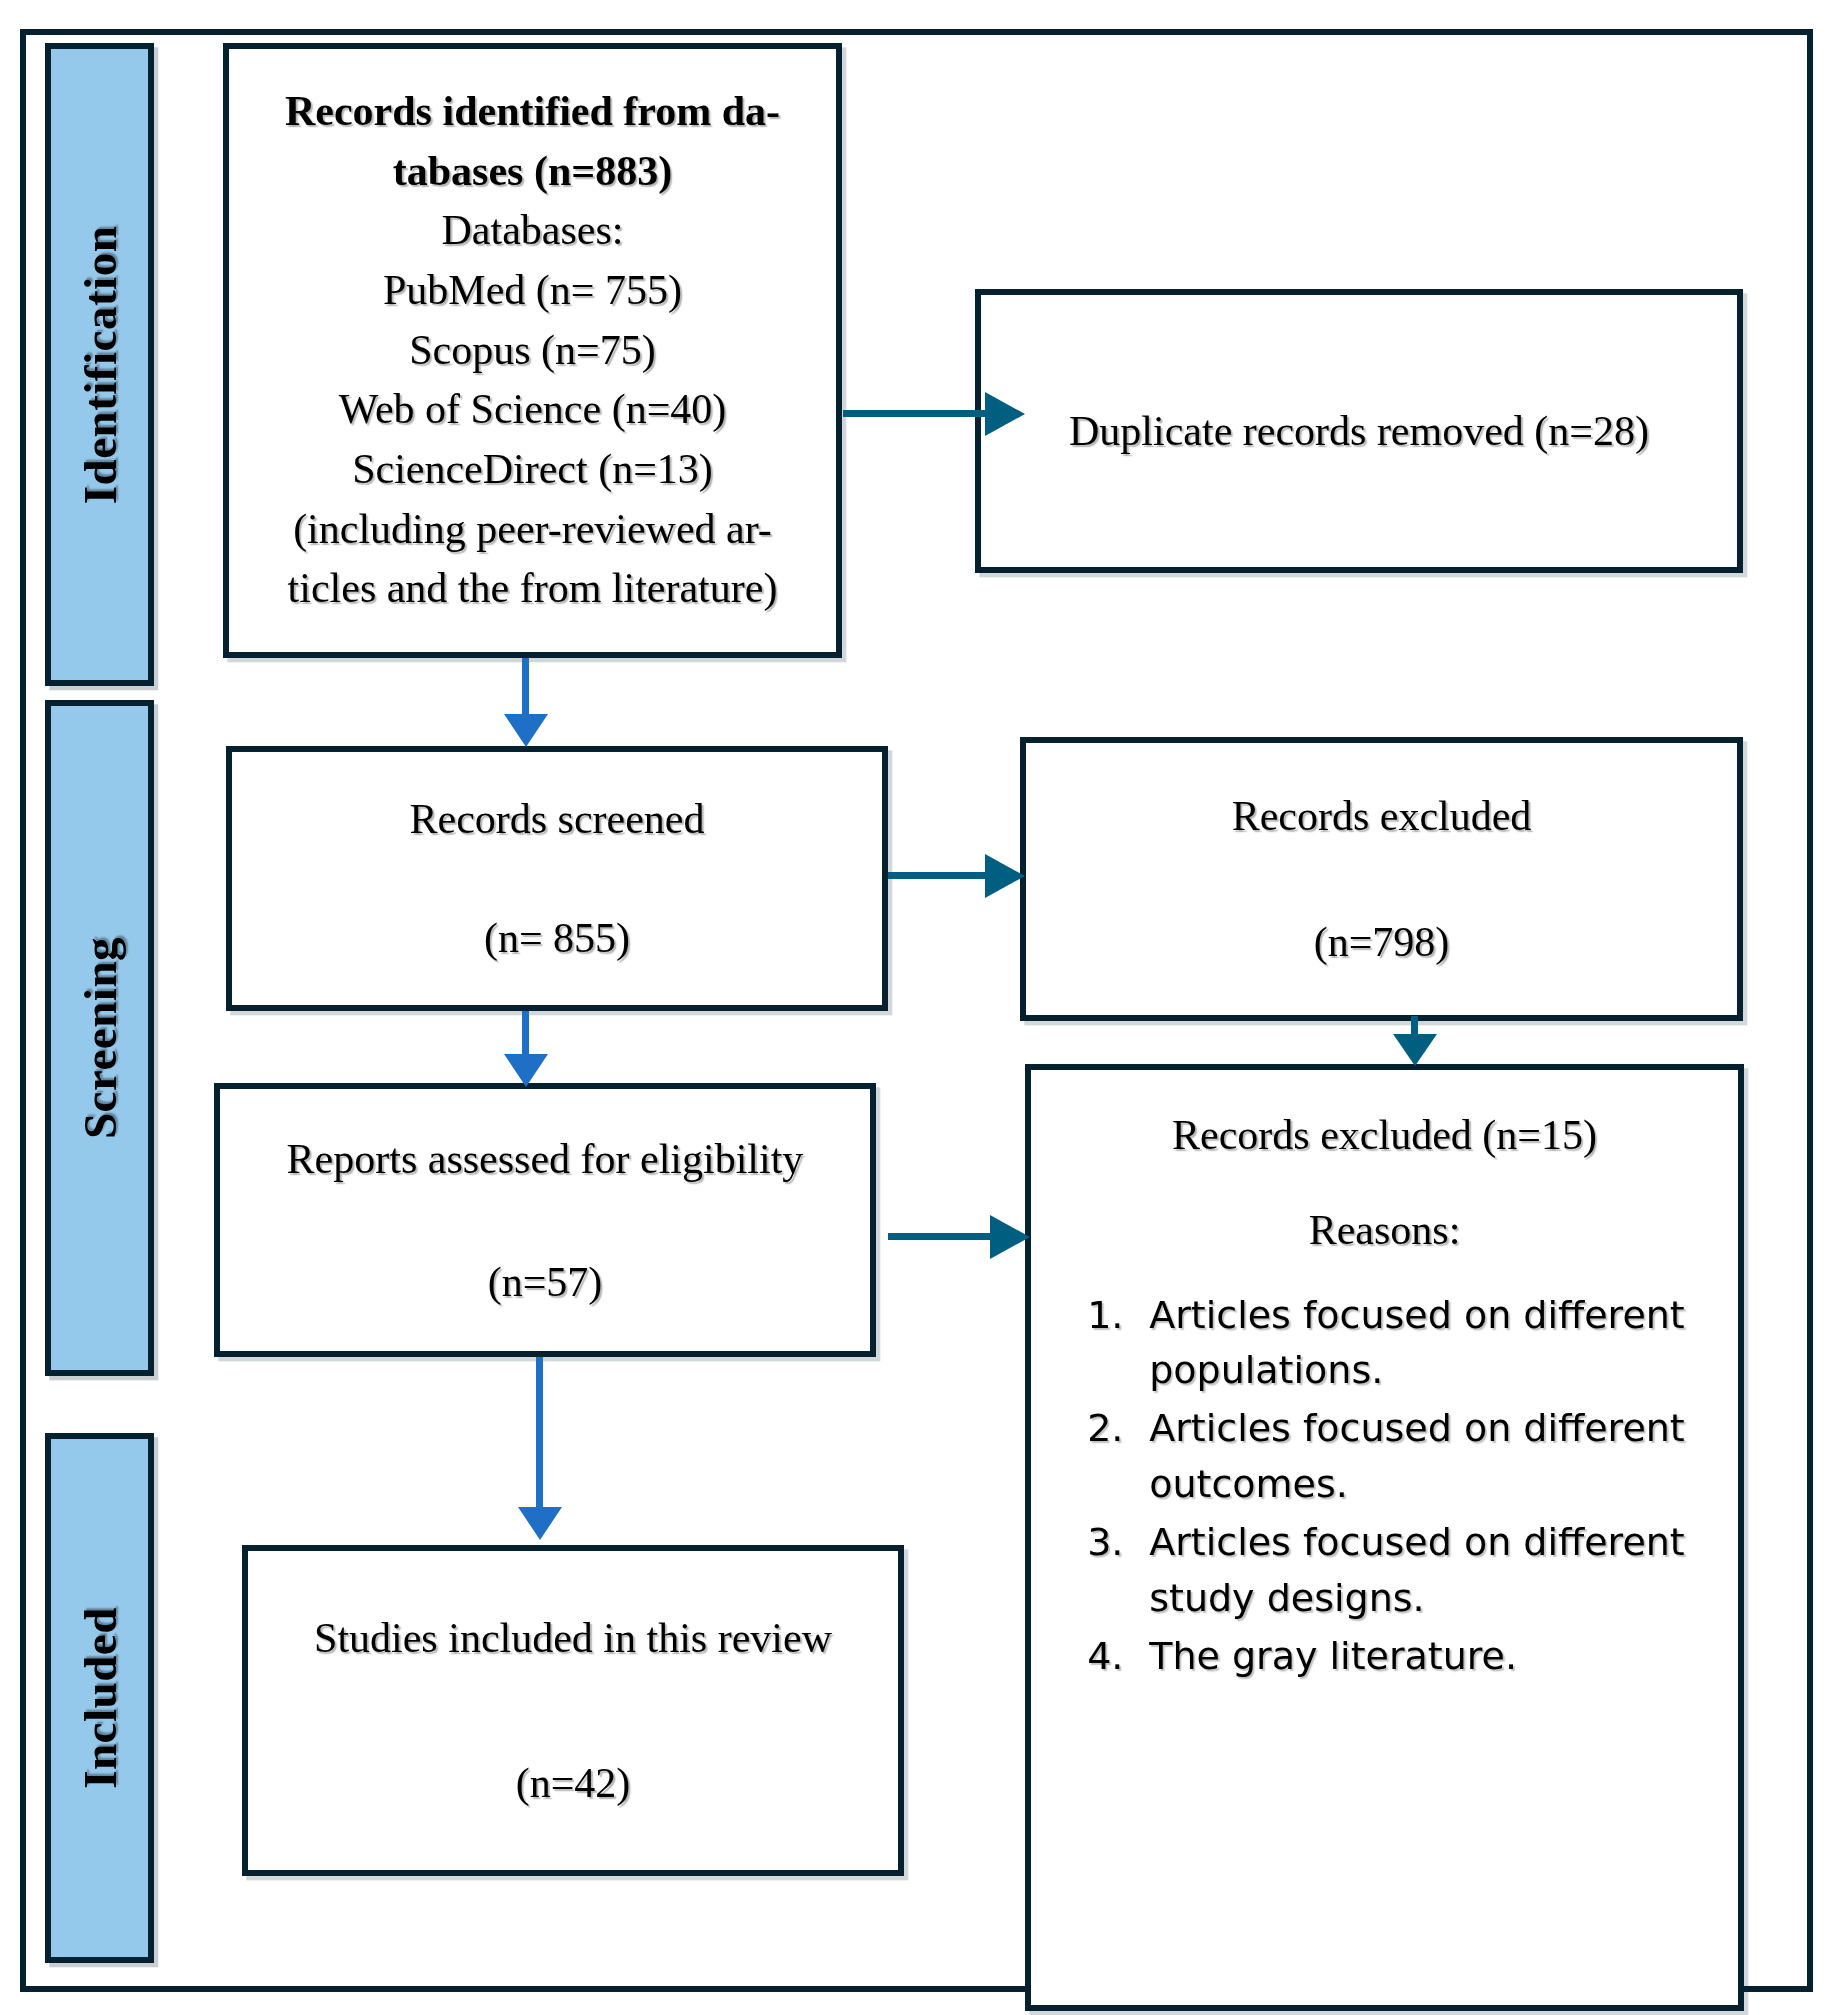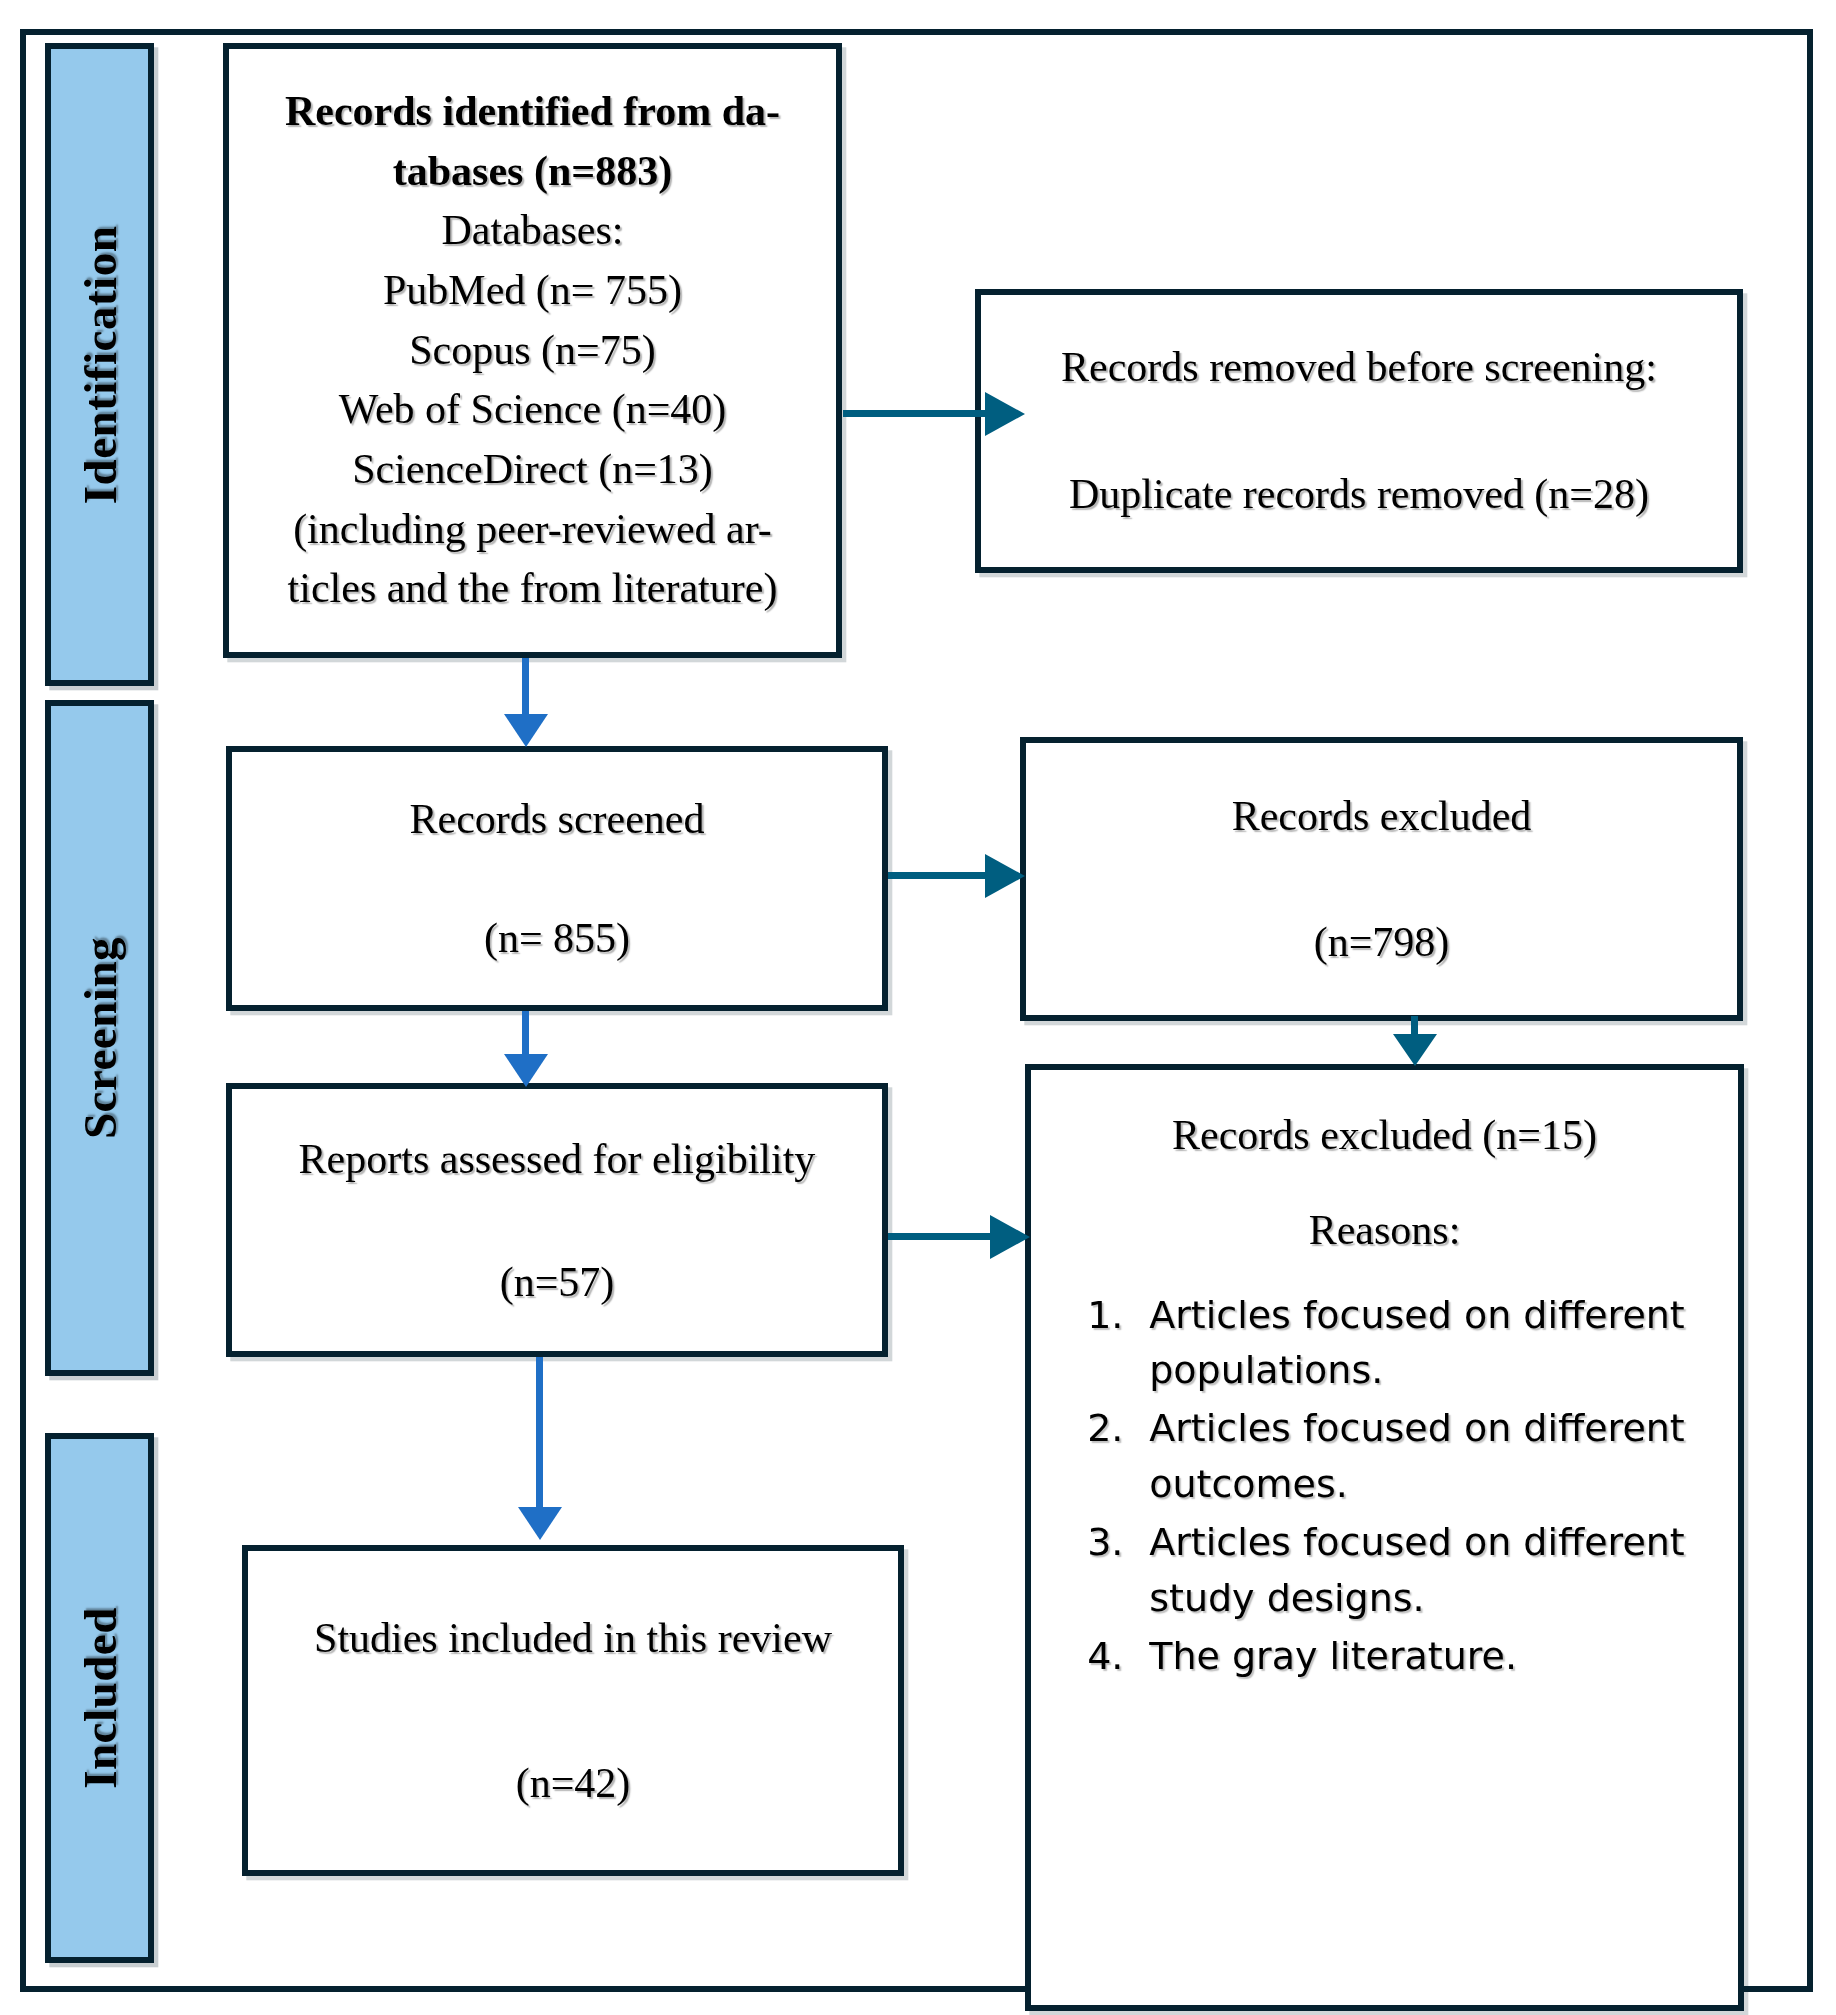--- a/index.html
+++ b/index.html
@@ -103,21 +103,21 @@
   
   #box-excluded-798 {
     left: 1020px; top: 737px; width: 723px; height: 284px;
     padding: 9.5px 19px;
     font-size: 42px;
     justify-content: space-around;
   }
 
   
   #box-assessed {
-    left: 226px; top: 1083px; width: 662px; height: 274px;
+    left: 214px; top: 1083px; width: 662px; height: 274px;
     padding: 8px 19px;
     font-size: 42px;
     justify-content: space-around;
   }
 
   
   #box-excluded-15 {
     left: 1025px; top: 1064px; width: 719px; height: 947px;
     padding: 16px 13.2px 16px 13.2px;
     font-size: 42px;
@@ -243,21 +243,20 @@
   <span class="line">Databases:</span>
   <span class="line">PubMed (n= 755)</span>
   <span class="line">Scopus (n=75)</span>
   <span class="line">Web of Science (n=40)</span>
   <span class="line">ScienceDirect (n=13)</span>
   <span class="line">(including peer-reviewed ar-</span>
   <span class="line">ticles and the from literature)</span>
 </div>
 
 <div class="flow-box" id="box-removed">
-  <span class="line">Records removed before screening:</span>
   <span class="line">Duplicate records removed (n=28)</span>
 </div>
 
 <div class="flow-box" id="box-screened">
   <span class="line">Records screened</span>
   <span class="line">(n= 855)</span>
 </div>
 
 <div class="flow-box" id="box-excluded-798">
   <span class="line">Records excluded</span>

